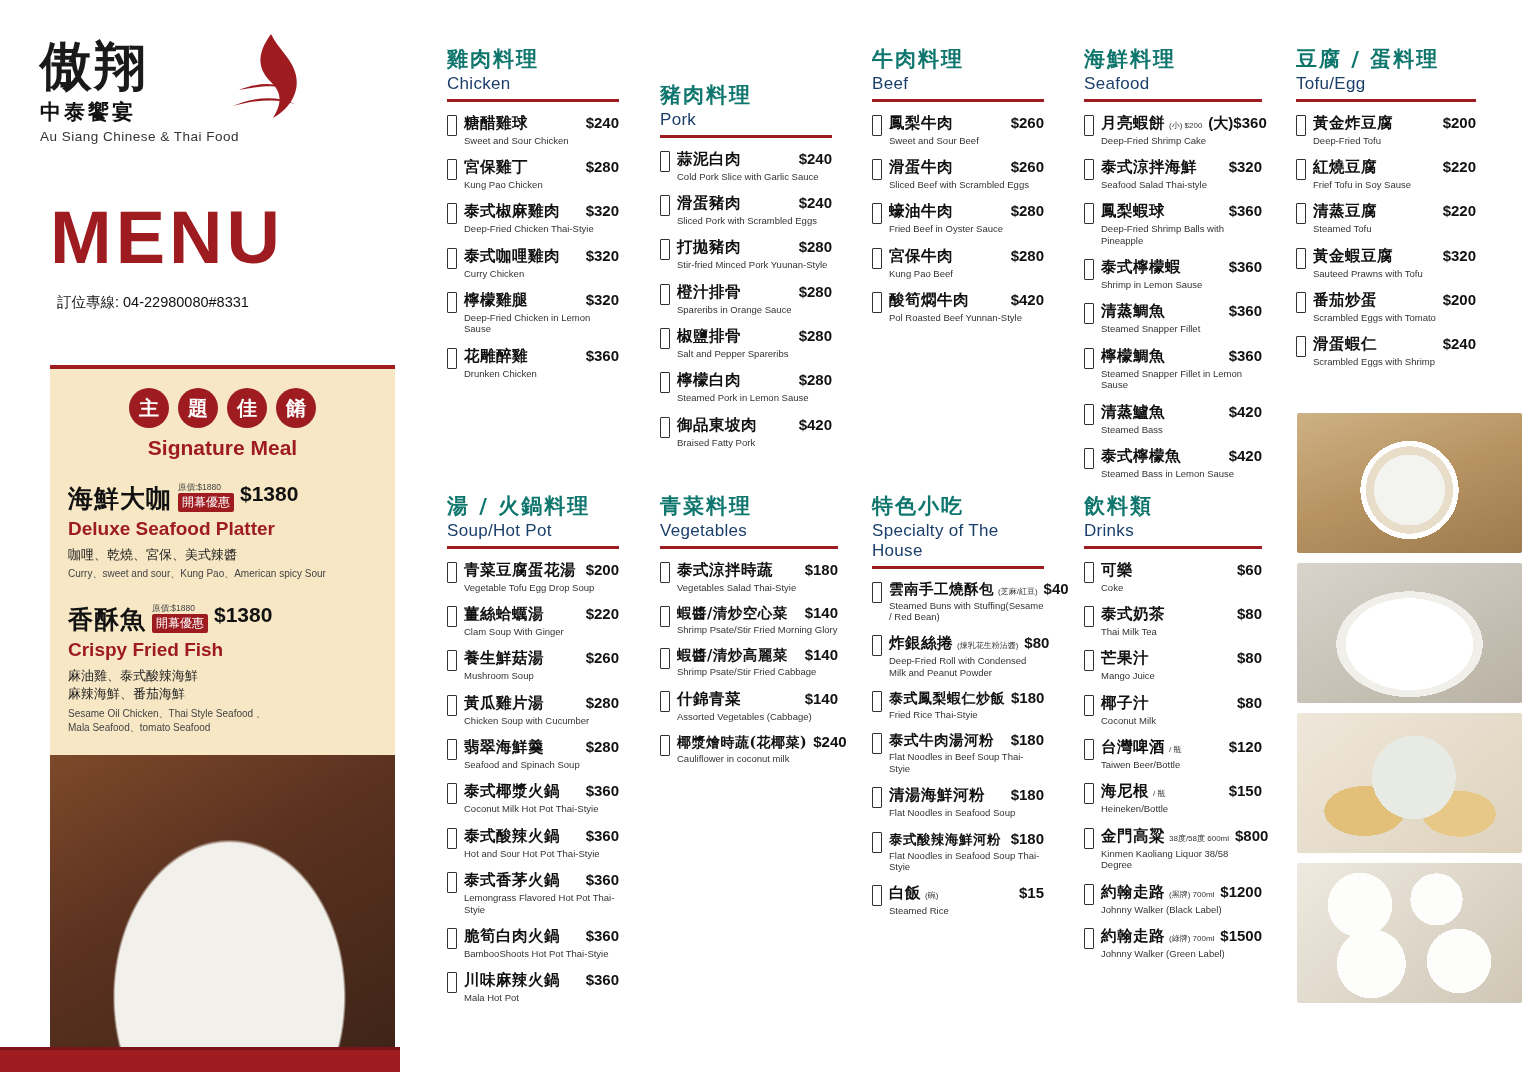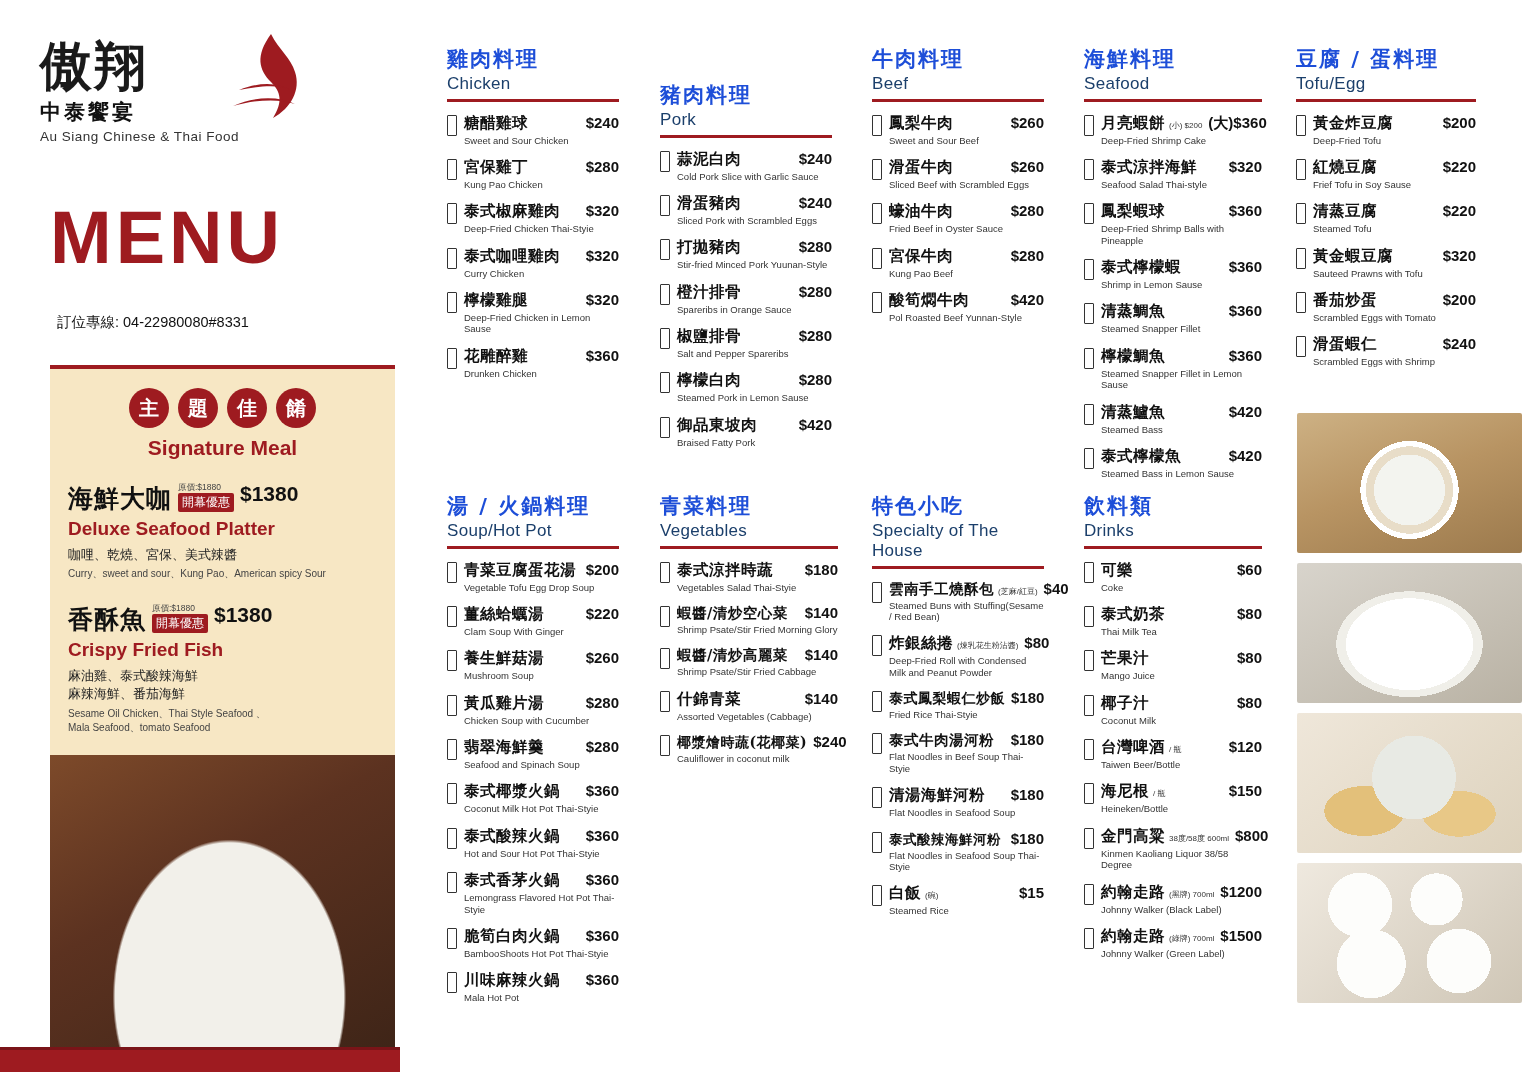--- a/index.html
+++ b/index.html
@@ -29,21 +29,21 @@
   }
   .logo-en { font-size:13.5px; color:#333; letter-spacing:0.5px; margin-top:3px; }
   .swoosh {
     position:absolute; left:185px; top:-10px; width:90px; height:110px;
   }
   .menu-word {
     position:absolute; left:50px; top:195px;
     font-size:74px; font-weight:bold; color:#9e1b20;
     letter-spacing:4px; font-family:"Liberation Sans", sans-serif;
   }
-  .contact { position:absolute; left:57px; top:290px; font-size:14.5px; color:#111; line-height:1.75;margin-top:20px; }
+  .contact { position:absolute; left:57px; top:290px; font-size:14.5px; color:#111; line-height:1.75; }
 
   
   .sig-box {
     position:absolute; left:50px; top:365px; width:345px; height:700px;
     background:#f7e7c4;
     border-top:4px solid #9e1b20;
     overflow:hidden;
   }
   .sig-circles { display:flex; gap:9px; justify-content:center; margin-top:19px; }
   .sig-circles span {
@@ -76,21 +76,21 @@
     position:absolute; left:0; bottom:0; width:400px; height:22px; background:#9e1b20;
   }
   .bottom-bar2 {
     position:absolute; left:0; bottom:22px; width:400px; height:3px; background:#7a1418;
   }
 
   
   .col { position:absolute; }
   .cat-head { margin-bottom:10px; }
   .cat-cn {
-    font-size:21px; font-weight:bold; color:#1d4ed8; letter-spacing:2px;
+    font-size:21px; font-weight:bold; color:#0f766e; letter-spacing:2px;
     font-family:"DejaVu Serif", serif;
   }
   .cat-en {
     font-size:17px; font-weight:normal; color:#1b3f6b; margin-top:1px; letter-spacing:0.3px;
   }
   .cat-rule { height:2.5px; background:#9e1b20; margin-top:5px; }
 
   .item { display:flex; align-items:flex-start; margin-top:11px; }
   .chk {
     width:10px; height:21px; border:1.2px solid #333; border-radius:1px;

